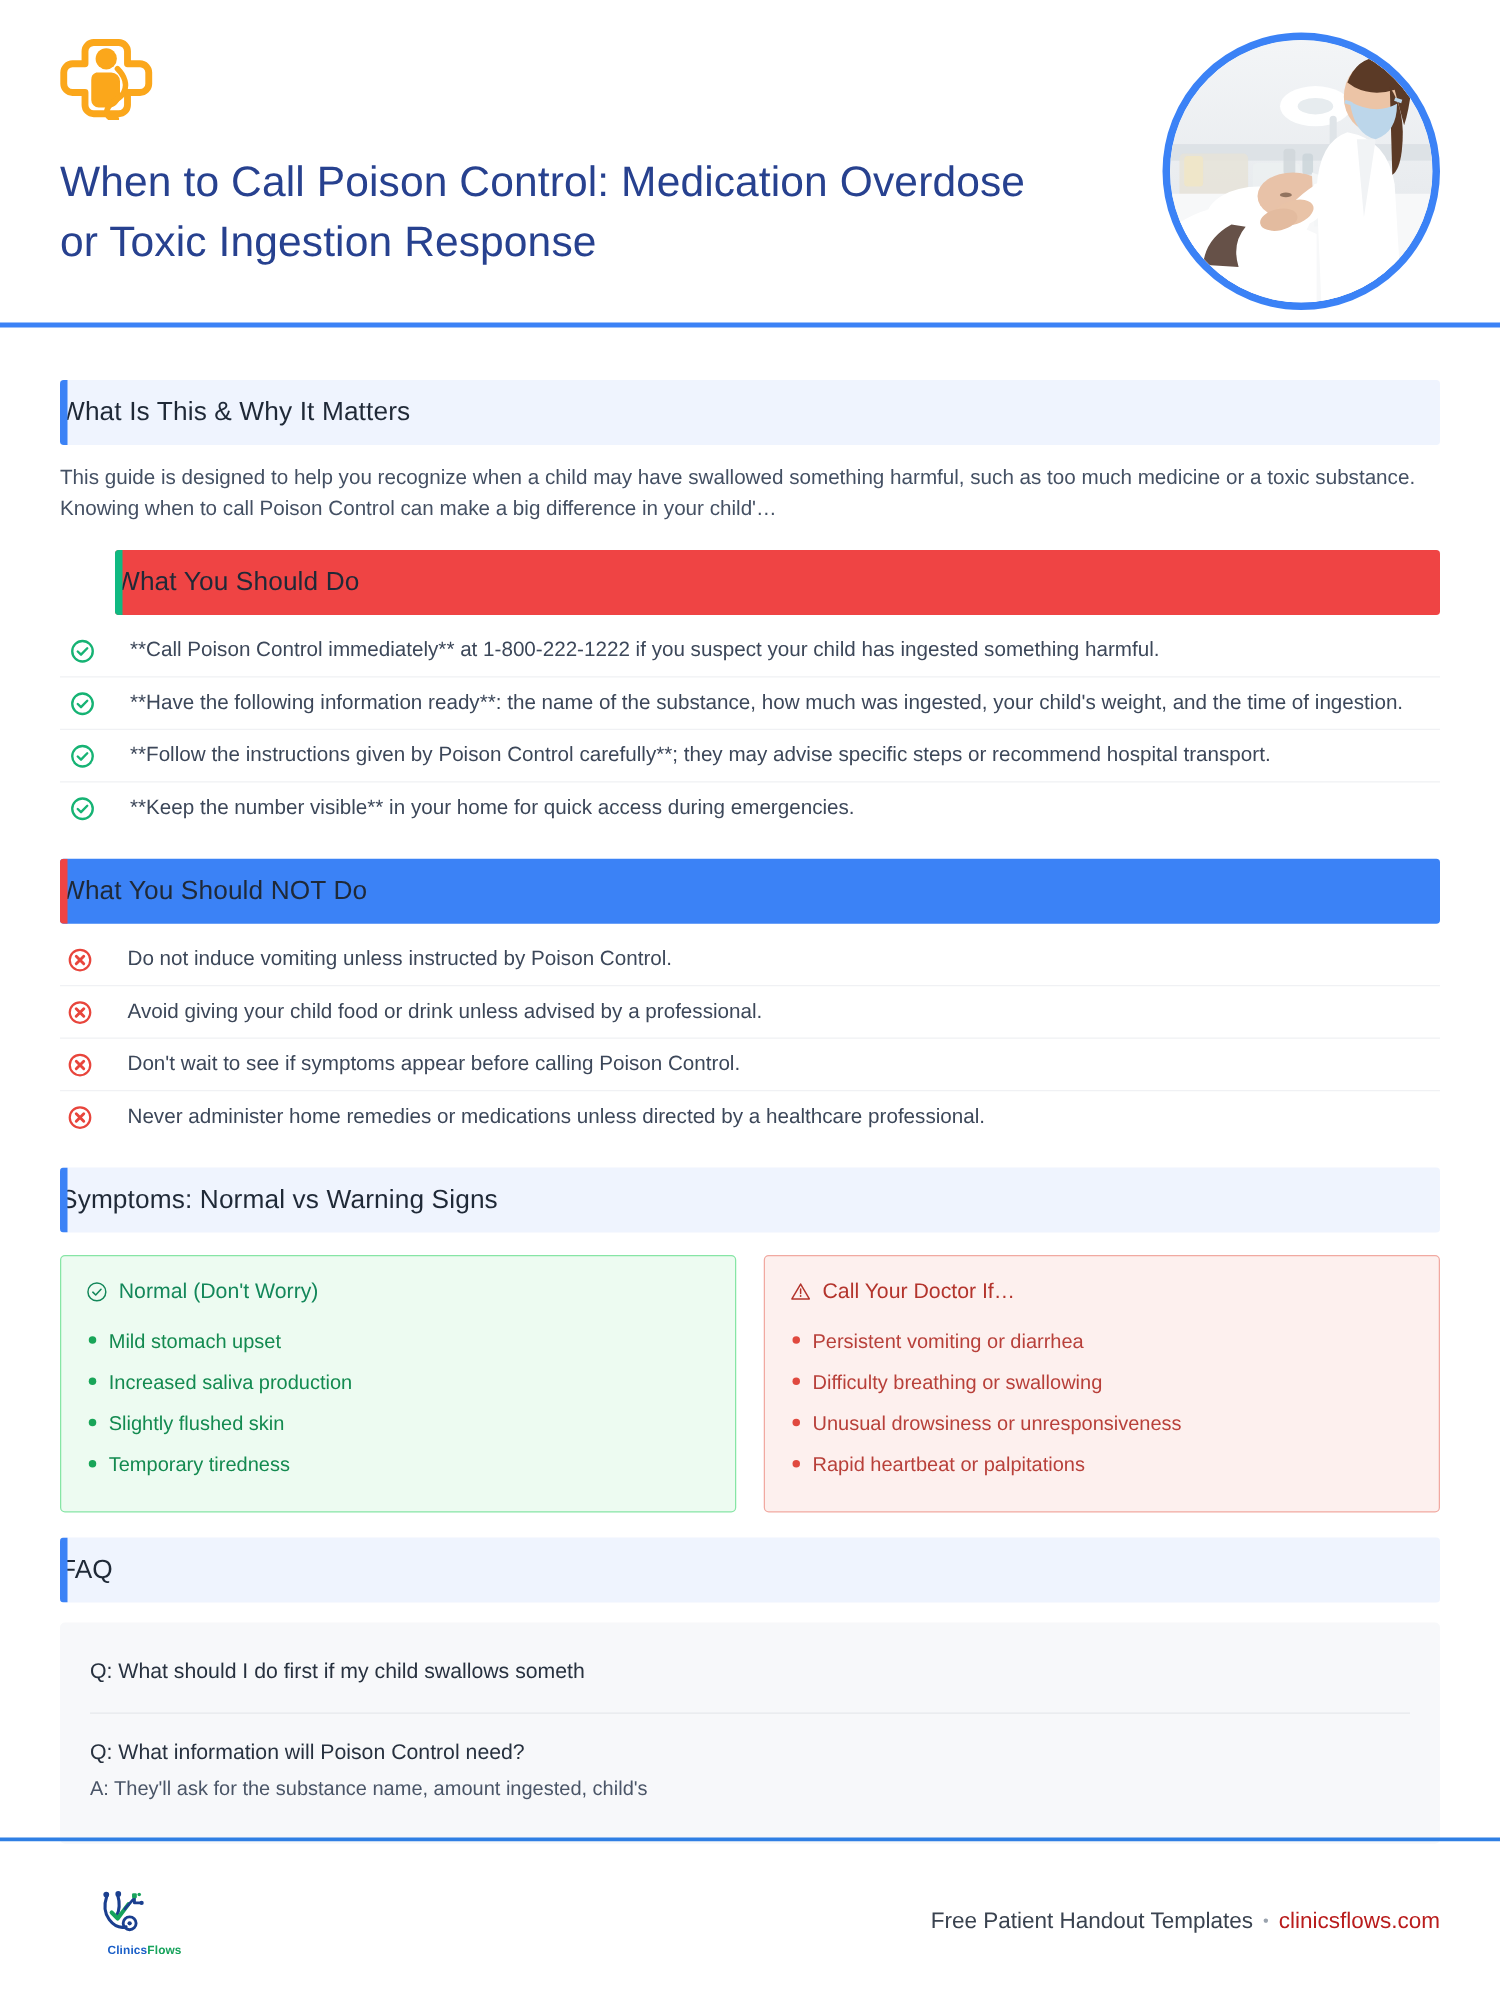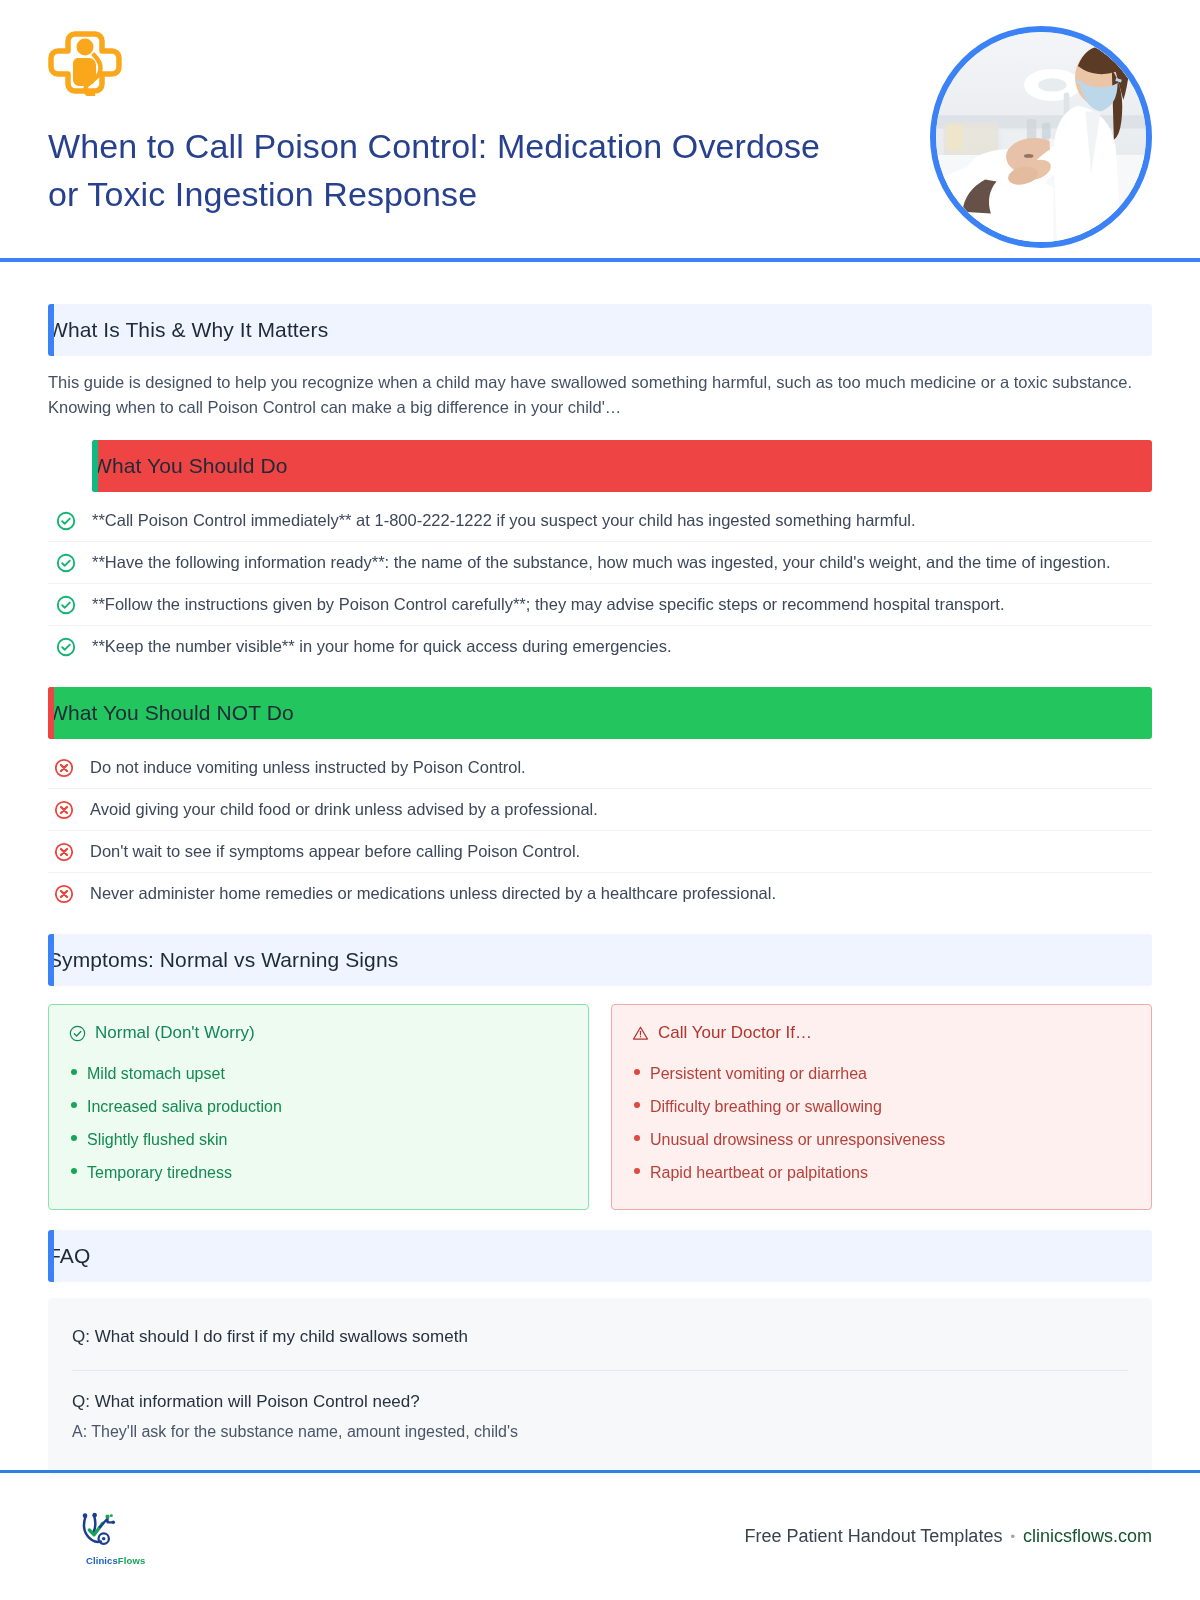--- a/index.html
+++ b/index.html
@@ -79,36 +79,36 @@
   .section-head h2 {
     font-size: 21px;
     font-weight: 400;
     color: #1f2937;
     letter-spacing: 0.1px;
   }
   .sh-blue  { background: #eff4fe; }
   .sh-blue  .bar { background: #3b82f6; }
   .sh-green { background: #ef4444; margin-left: 44px; }
   .sh-green .bar { background: #10b981; }
-  .sh-red   { background: #22c55e; }
+  .sh-red   { background: #3b82f6; }
   .sh-red   .bar { background: #ef4444; }
 
   .intro-text {
     margin-top: 14px;
     font-size: 16.5px;
     line-height: 25px;
     color: #445063;
   }
 
   
   .item-list { margin-top: 8px; }
   .item-row {
     display: flex;
     align-items: flex-start;
-    gap: 16px;
+    gap: 28px;
     padding: 9px 4px 9px 6px;
     border-bottom: 1px solid #f0f1f4;
   }
   .item-row:last-child { border-bottom: none; }
   .item-row .glyph {
     flex: 0 0 auto;
     width: 20px; height: 20px;
     margin-top: 2px;
   }
   .item-row .glyph svg { display: block; width: 20px; height: 20px; }
@@ -214,21 +214,21 @@
   .footer-wordmark .c2 { color: #17a35c; }
   .footer-right {
     font-size: 18px;
     color: #39424f;
     display: flex;
     align-items: center;
     gap: 8px;
     margin-left: 29px;
   }
   .footer-right .dot { color: #9aa3ae; font-size: 13px; }
-  .footer-right .link { color: #14532d; }
+  .footer-right .link { color: #b91c1c; }
 </style>
 </head>
 <body>
 
 <div class="page">
 
   <div class="header">
 
     <div class="brand-logo">
       <svg viewBox="0 0 78 66" xmlns="http://www.w3.org/2000/svg">

